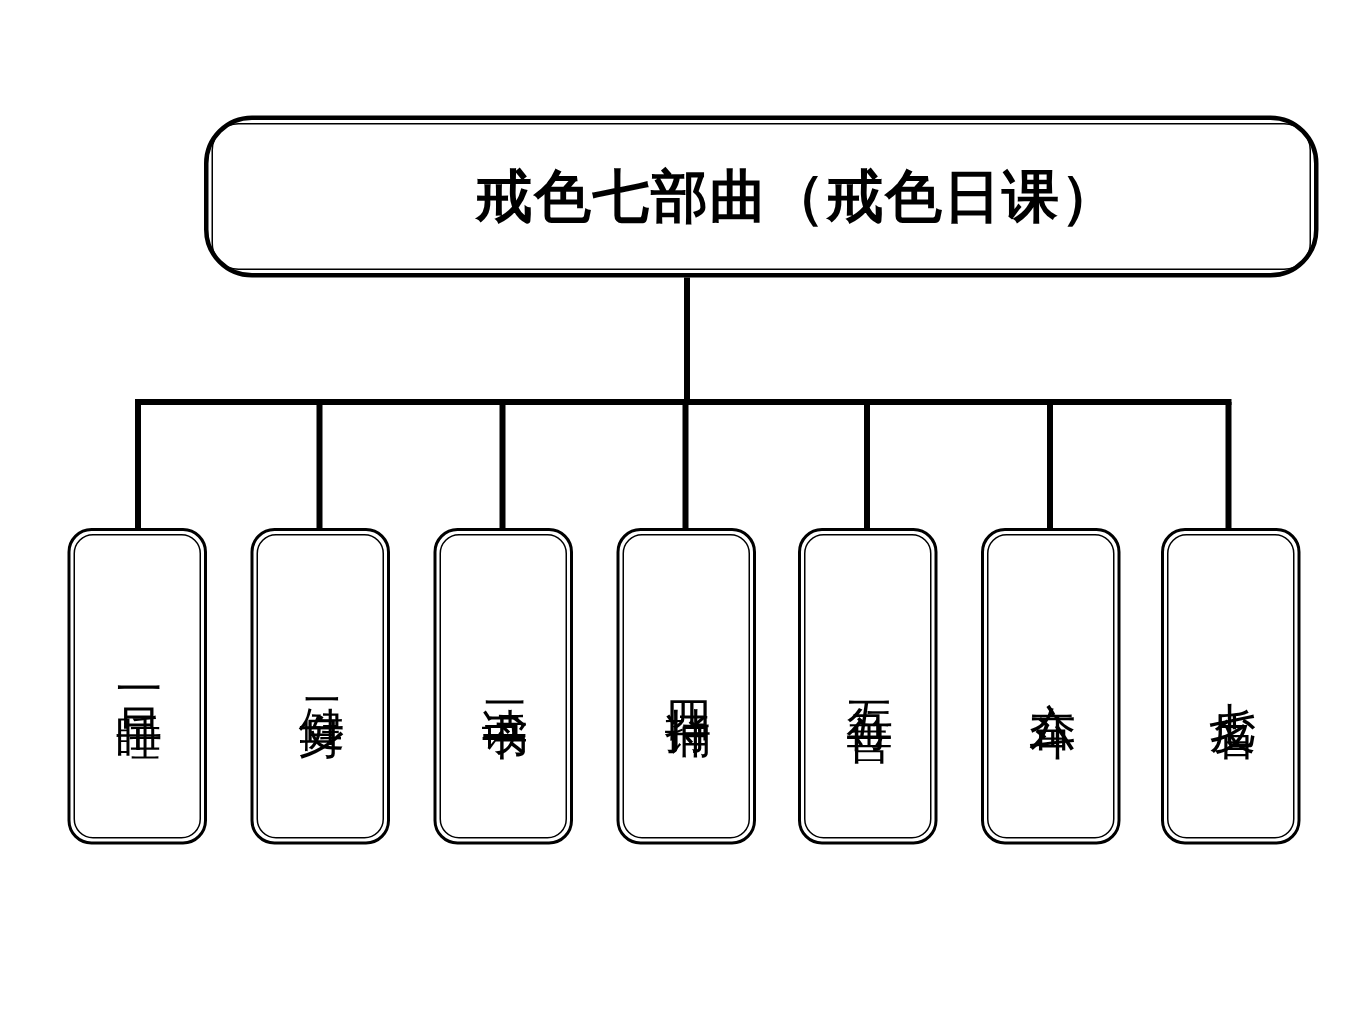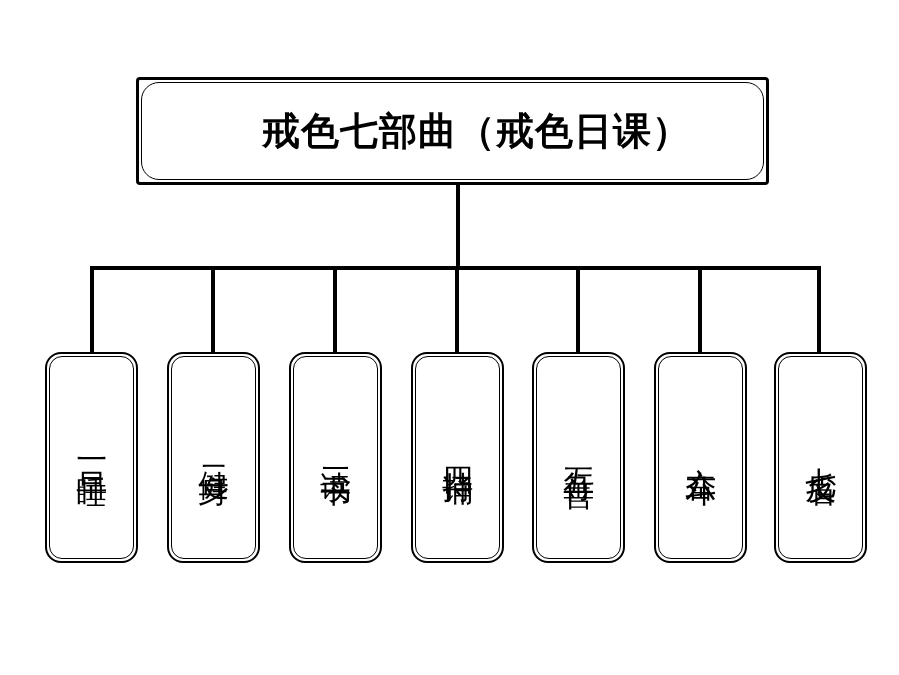--- a/index.html
+++ b/index.html
@@ -17,26 +17,26 @@
     height: 675px;
     background: #ffffff;
     overflow: hidden;
   }
 
   
   .root-box {
     position: absolute;
     left: 136px;
     top: 77px;
-    width: 633px;
+    width: 743px;
     height: 108px;
     box-sizing: border-box;
     background: #ffffff;
     border: 3px solid #000000;
-    border-radius: 4px;
+    border-radius: 32px;
     display: flex;
     align-items: center;
     justify-content: center;
     padding-left: 48px;
   }
   .root-box::after {
     content: "";
     position: absolute;
     left: 2px;
     top: 2px;

